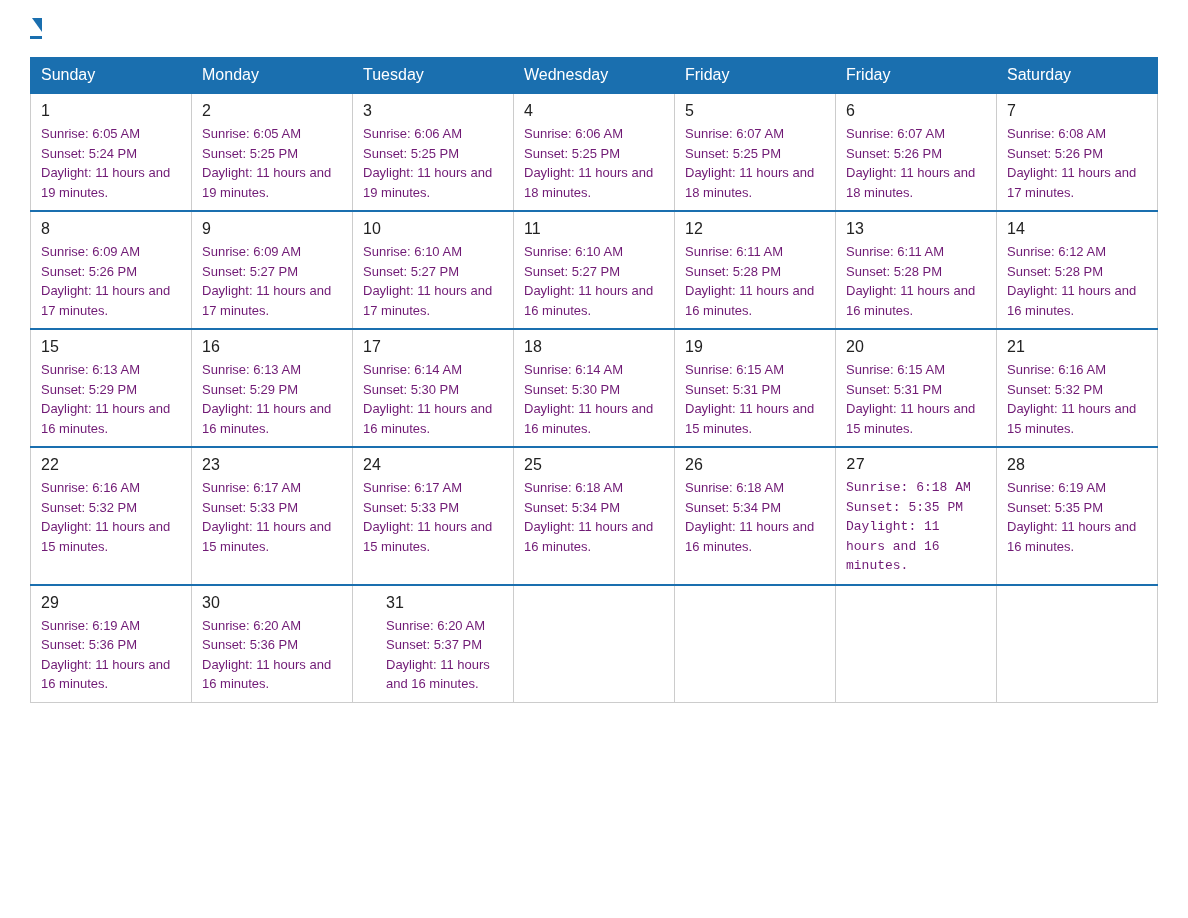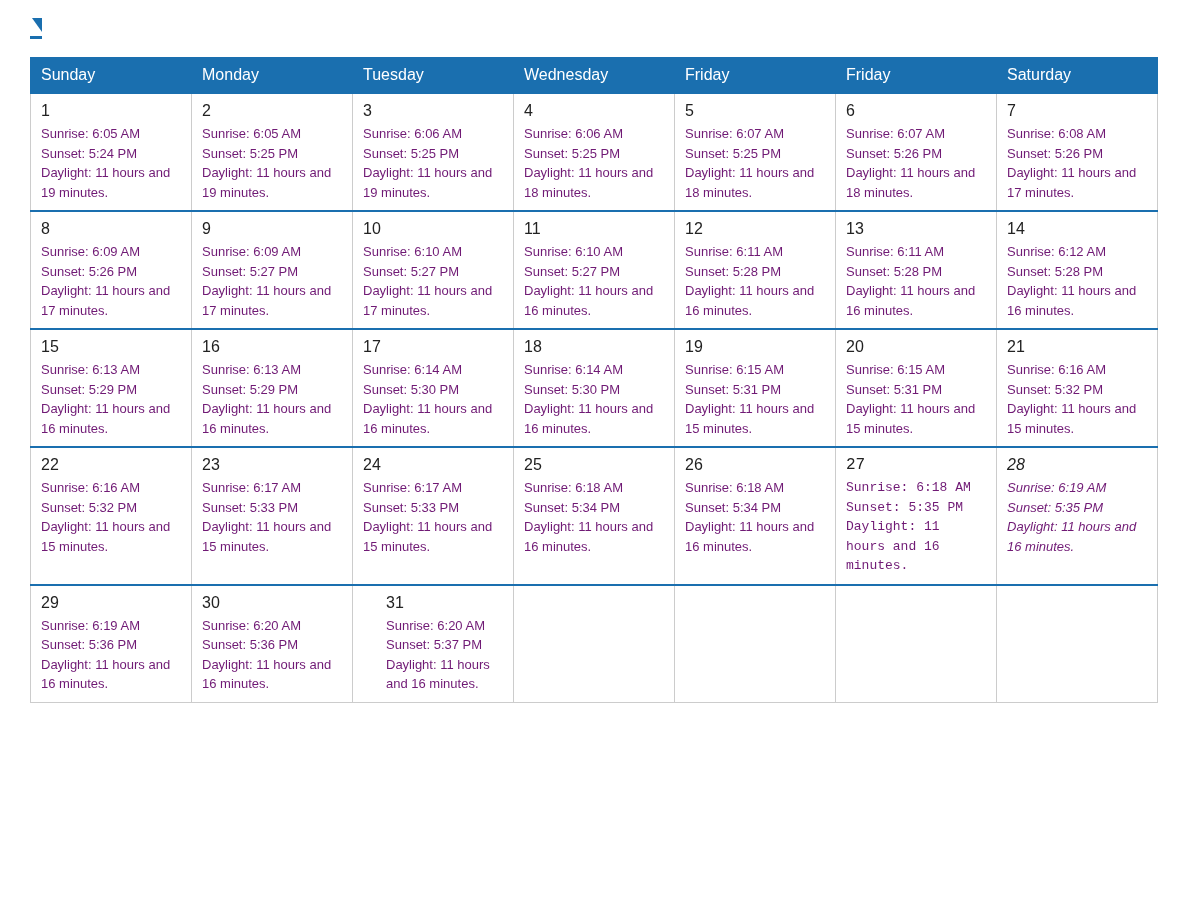--- a/index.html
+++ b/index.html
@@ -173,21 +173,21 @@
         <td style="border-top: 2px solid rgb(26, 111, 175);"><span class="day-num">20</span><span class="day-info">Sunrise: 6:15 AM<br>Sunset: 5:31 PM<br>Daylight: 11 hours and 15 minutes.</span></td>
         <td style="border-top: 2px solid rgb(26, 111, 175);"><span class="day-num">21</span><span class="day-info">Sunrise: 6:16 AM<br>Sunset: 5:32 PM<br>Daylight: 11 hours and 15 minutes.</span></td>
       </tr>
       <tr>
         <td style="border-top: 2px solid rgb(26, 111, 175); border-radius: 30px;"><span class="day-num">22</span><span class="day-info">Sunrise: 6:16 AM<br>Sunset: 5:32 PM<br>Daylight: 11 hours and 15 minutes.</span></td>
         <td style="border-top: 2px solid rgb(26, 111, 175);"><span class="day-num">23</span><span class="day-info">Sunrise: 6:17 AM<br>Sunset: 5:33 PM<br>Daylight: 11 hours and 15 minutes.</span></td>
         <td style="border-top: 2px solid rgb(26, 111, 175); margin-top: 16px;"><span class="day-num">24</span><span class="day-info">Sunrise: 6:17 AM<br>Sunset: 5:33 PM<br>Daylight: 11 hours and 15 minutes.</span></td>
         <td style="border-top: 2px solid rgb(26, 111, 175);"><span class="day-num">25</span><span class="day-info">Sunrise: 6:18 AM<br>Sunset: 5:34 PM<br>Daylight: 11 hours and 16 minutes.</span></td>
         <td style="border-top: 2px solid rgb(26, 111, 175);"><span class="day-num">26</span><span class="day-info">Sunrise: 6:18 AM<br>Sunset: 5:34 PM<br>Daylight: 11 hours and 16 minutes.</span></td>
         <td style="border-top: 2px solid rgb(26, 111, 175); font-family: Liberation Mono, monospace;"><span class="day-num">27</span><span class="day-info">Sunrise: 6:18 AM<br>Sunset: 5:35 PM<br>Daylight: 11 hours and 16 minutes.</span></td>
-        <td style="border-top: 2px solid rgb(26, 111, 175); font-style: italic;"><span class="day-num">28</span><span class="day-info">Sunrise: 6:19 AM<br>Sunset: 5:35 PM<br>Daylight: 11 hours and 16 minutes.</span></td>
+        <td style="border-top: 2px solid rgb(26, 111, 175);"><span class="day-num">28</span><span class="day-info">Sunrise: 6:19 AM<br>Sunset: 5:35 PM<br>Daylight: 11 hours and 16 minutes.</span></td>
       </tr>
       <tr>
         <td style="border-top: 2px solid rgb(26, 111, 175); margin-top: 8px;"><span class="day-num">29</span><span class="day-info">Sunrise: 6:19 AM<br>Sunset: 5:36 PM<br>Daylight: 11 hours and 16 minutes.</span></td>
         <td style="border-top: 2px solid rgb(26, 111, 175);"><span class="day-num">30</span><span class="day-info">Sunrise: 6:20 AM<br>Sunset: 5:36 PM<br>Daylight: 11 hours and 16 minutes.</span></td>
         <td style="border-top: 2px solid rgb(26, 111, 175); padding-left: 33px;"><span class="day-num">31</span><span class="day-info">Sunrise: 6:20 AM<br>Sunset: 5:37 PM<br>Daylight: 11 hours and 16 minutes.</span></td>
         <td style="border-top: 2px solid rgb(26, 111, 175);"></td>
         <td style="border-top: 2px solid rgb(26, 111, 175);"></td>
         <td style="border-top: 2px solid rgb(26, 111, 175);"></td>
         <td style="border-top: 2px solid rgb(26, 111, 175);"></td>
       </tr>

